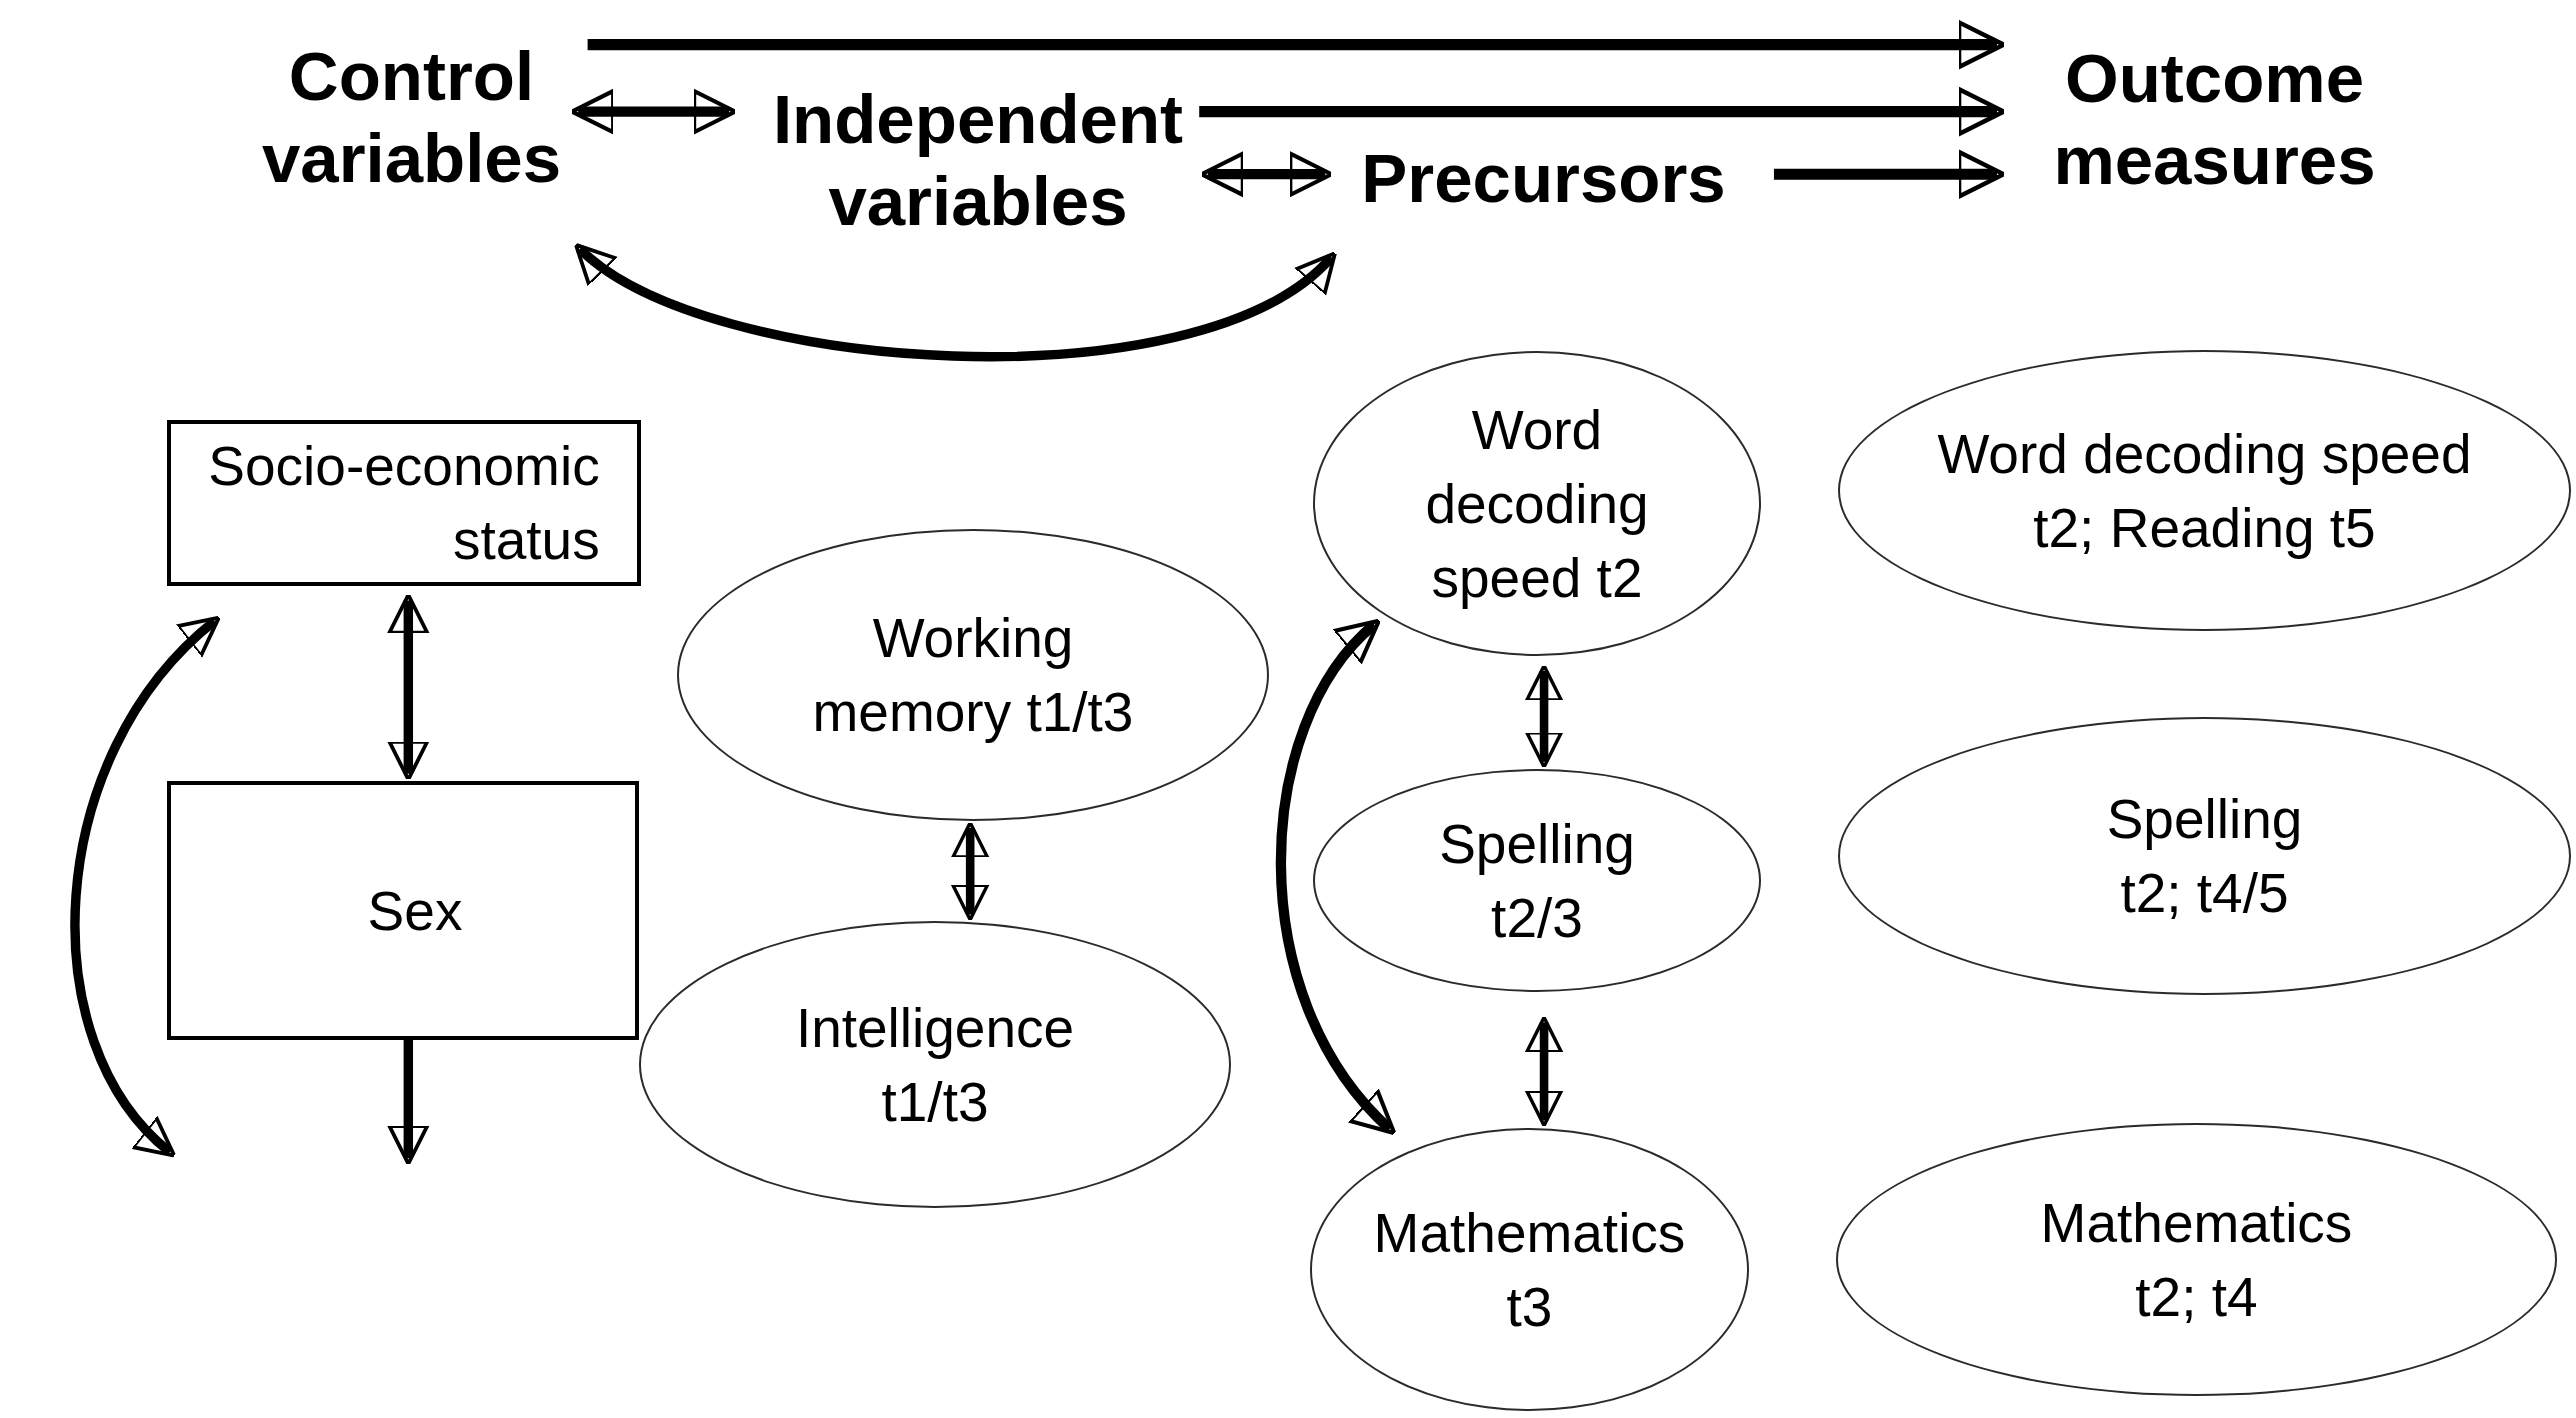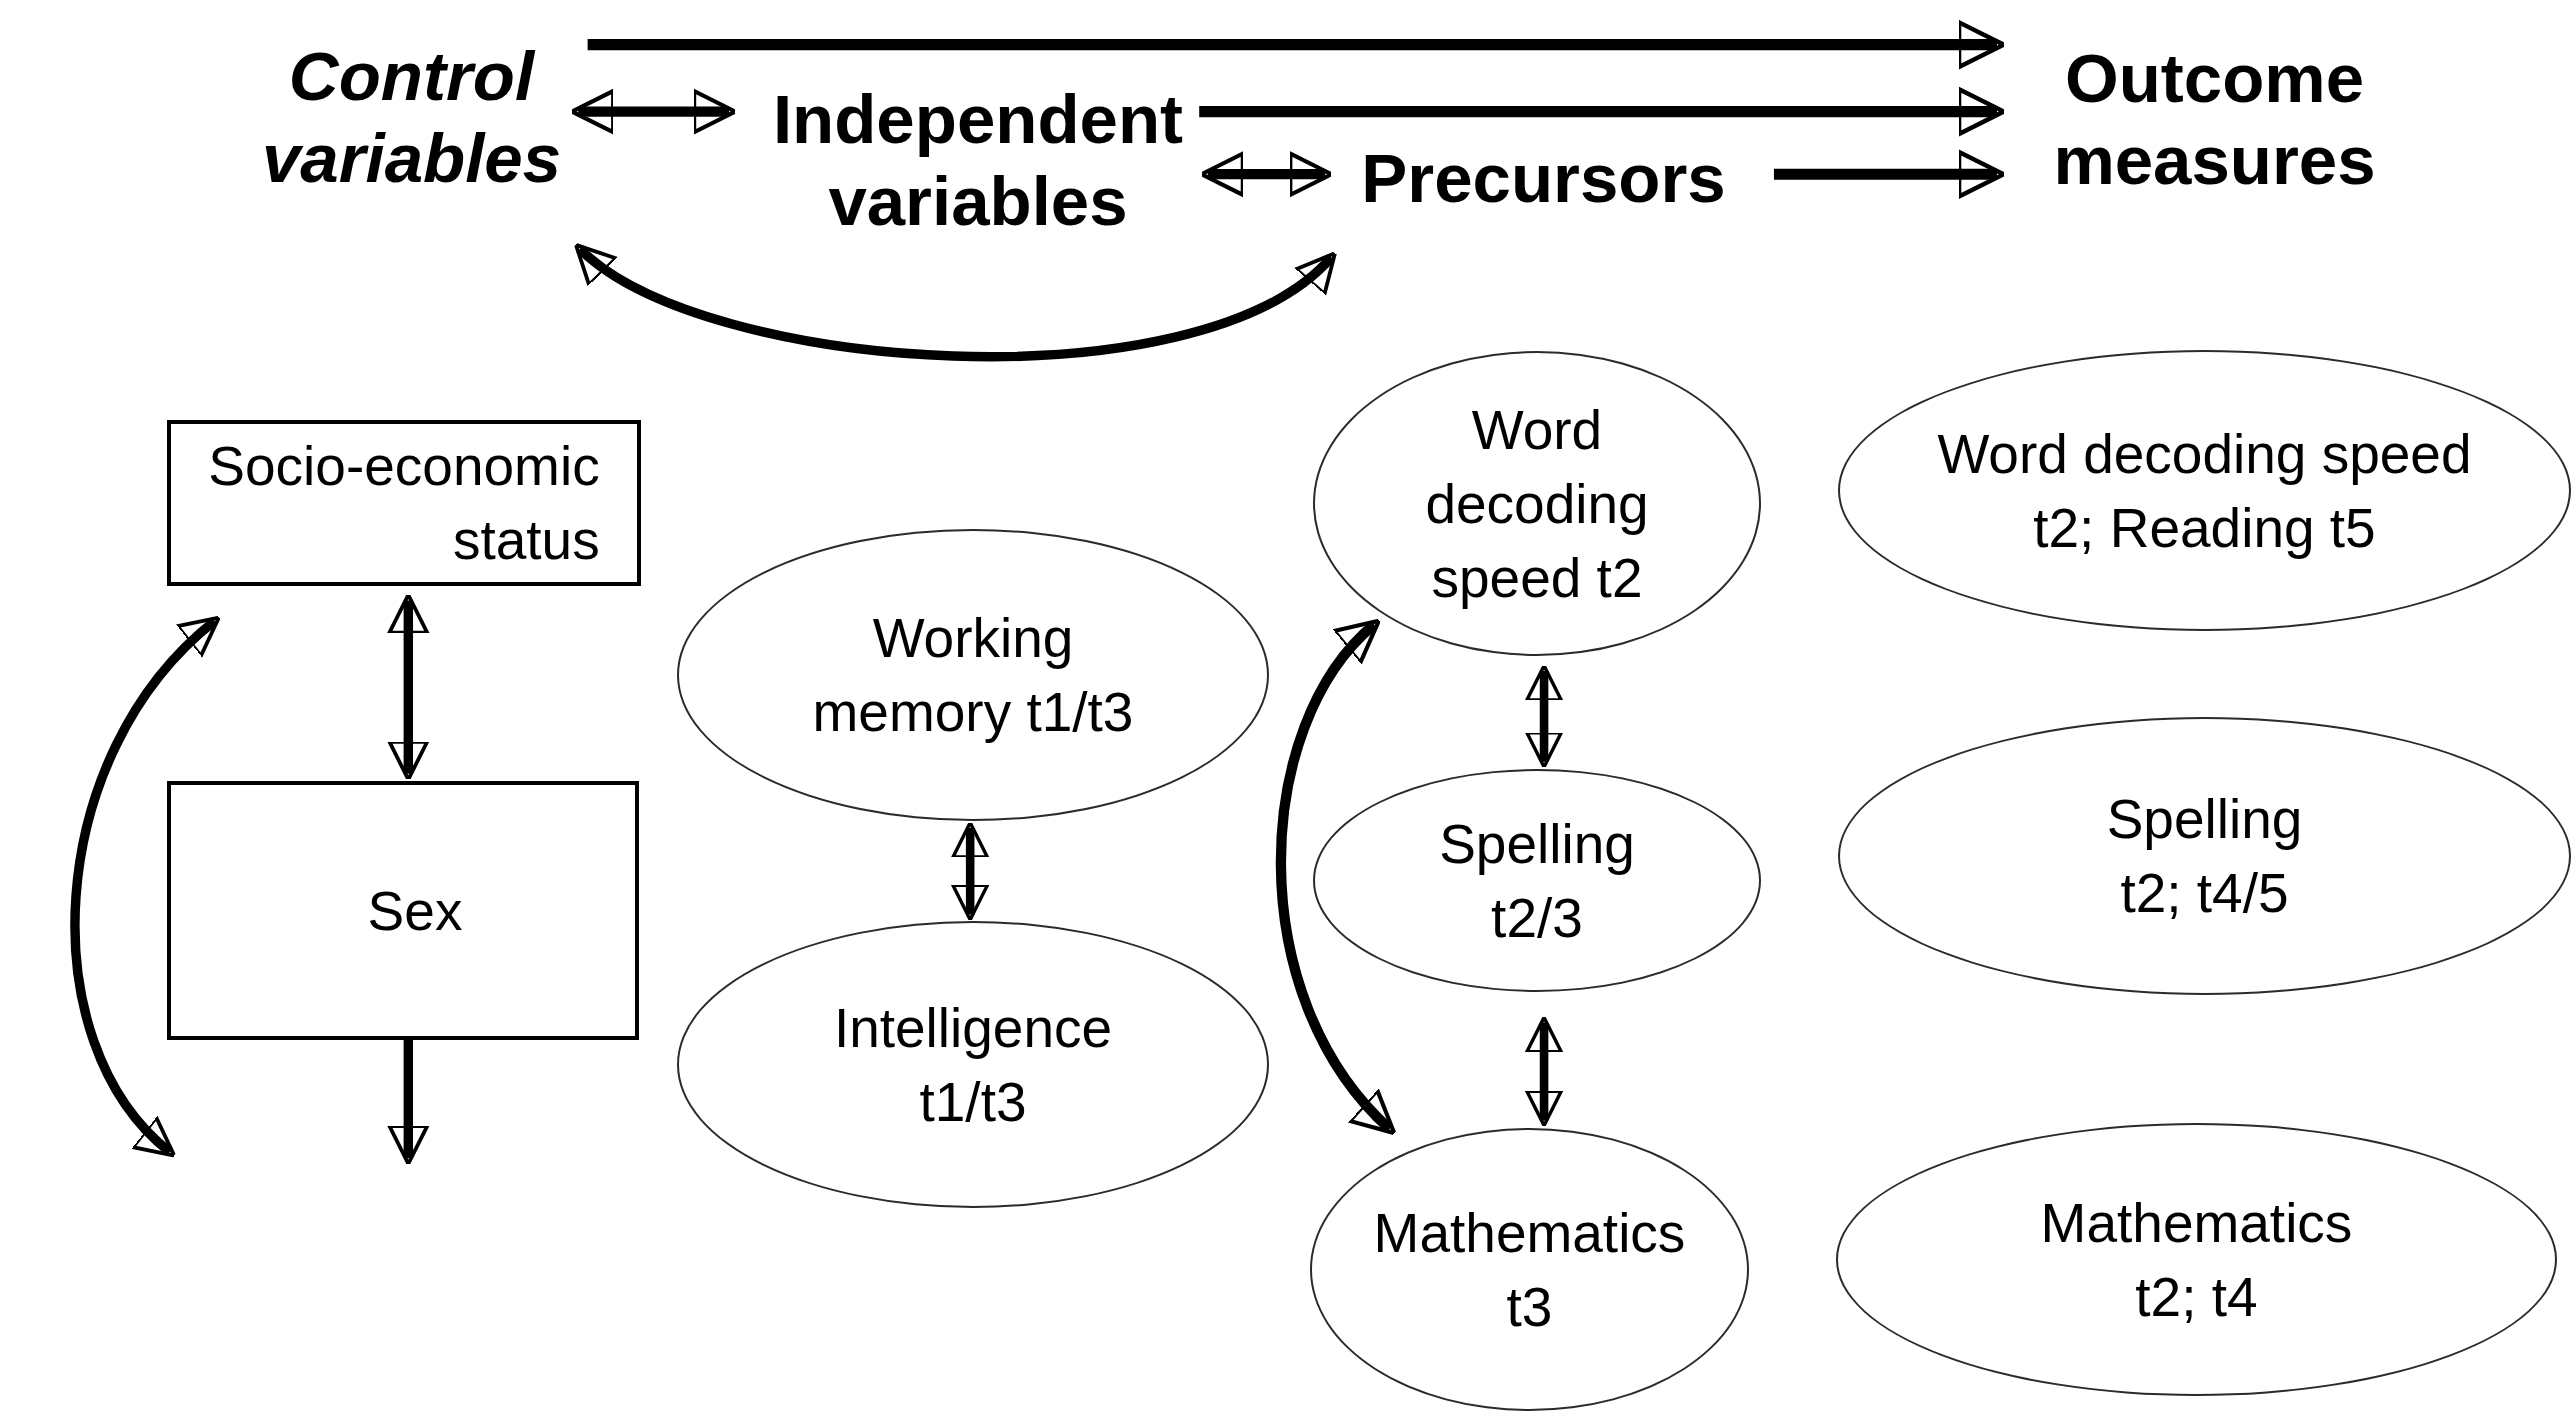--- a/index.html
+++ b/index.html
@@ -87,35 +87,35 @@
     <path d="M 250 724 C 52 880 35 1215 198 1343" stroke-width="11" marker-start="url(#ahS)" marker-end="url(#ahE)"></path>
 
     <path d="M 1131 965 V 1066" stroke-width="10" marker-start="url(#ahS)" marker-end="url(#ahE)"></path>
 
     <path d="M 1800 782 V 888" stroke-width="10" marker-start="url(#ahS)" marker-end="url(#ahE)"></path>
     <path d="M 1800 1192 V 1306" stroke-width="10" marker-start="url(#ahS)" marker-end="url(#ahE)"></path>
 
     <path d="M 1602 728 C 1460 845 1448 1162 1620 1316" stroke-width="12" marker-start="url(#ahS)" marker-end="url(#ahE)"></path>
   </svg>
 
-  <div class="hdr" style="left:197px; top:34px; width:429px; height:167px;font-style:italic;">Control
+  <div class="hdr" style="left:197px; top:34px; width:429px; height:167px;">Control
 variables</div>
   <div class="hdr" style="left:729px; top:77px; width:498px; height:167px;">Independent
 variables</div>
   <div class="hdr" style="left:1325px; top:136px; width:437px; height:86px;">Precursors</div>
   <div class="hdr" style="left:2000px; top:36px; width:429px; height:167px;">Outcome
 measures</div>
 
   <div class="node rect" style="left:167px; top:420px; width:474px; height:166px;text-align:right;">Socio-economic
 status</div>
   <div class="node rect" style="left:167px; top:781px; width:472px; height:259px;padding-left:24px;">Sex</div>
 
   <div class="node ellipse" style="left:677px; top:529px; width:592px; height:292px;">Working
 memory t1/t3</div>
-  <div class="node ellipse" style="left:677px; top:921px; width:592px; height:287px;">Intelligence
+  <div class="node ellipse" style="left:639px; top:921px; width:592px; height:287px;">Intelligence
 t1/t3</div>
 
   <div class="node ellipse" style="left:1313px; top:351px; width:448px; height:305px;">Word
 decoding
 speed t2</div>
   <div class="node ellipse" style="left:1313px; top:769px; width:448px; height:223px;">Spelling
 t2/3</div>
   <div class="node ellipse" style="left:1310px; top:1128px; width:439px; height:283px;">Mathematics
 t3</div>
 

